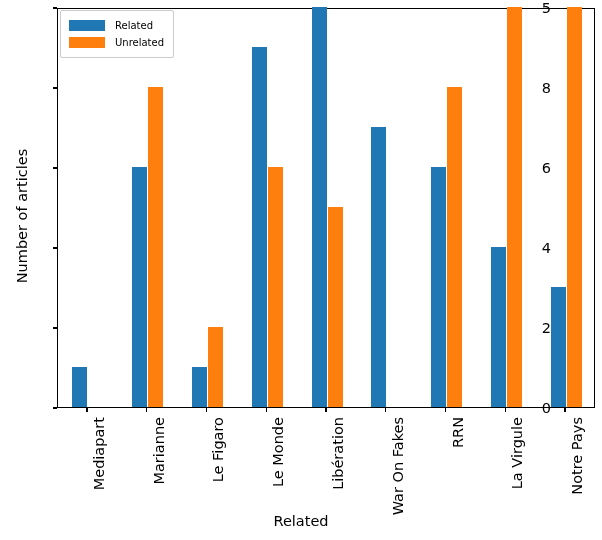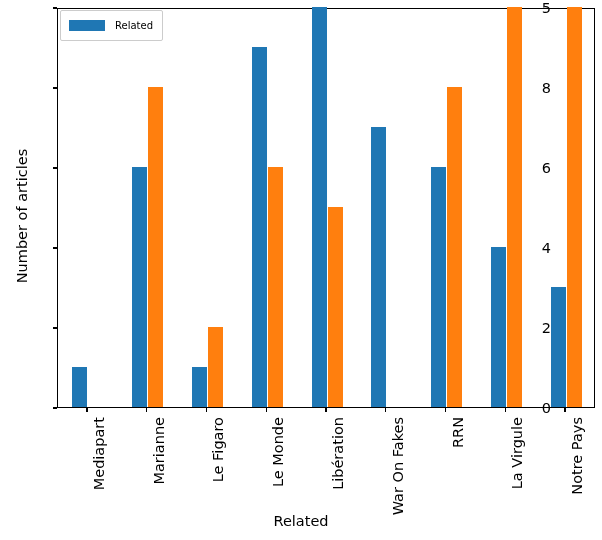--- a/index.html
+++ b/index.html
@@ -198,15 +198,19 @@
       <div class="xtick-mark" style="left: 564.461px;"></div>
       <div class="xtick-label" style="left: 570.111px;">Notre Pays</div>
     </div>
   <div id="xlabel">Related</div>
 
   <div id="legend">
       <div class="legend-row">
         <span class="legend-swatch related"></span>
         <span class="legend-text">Related</span>
       </div>
+      <div class="legend-row">
+        <span class="legend-swatch unrelated"></span>
+        <span class="legend-text">Unrelated</span>
+      </div>
     </div>
 
 </div>
 
 </body></html>

